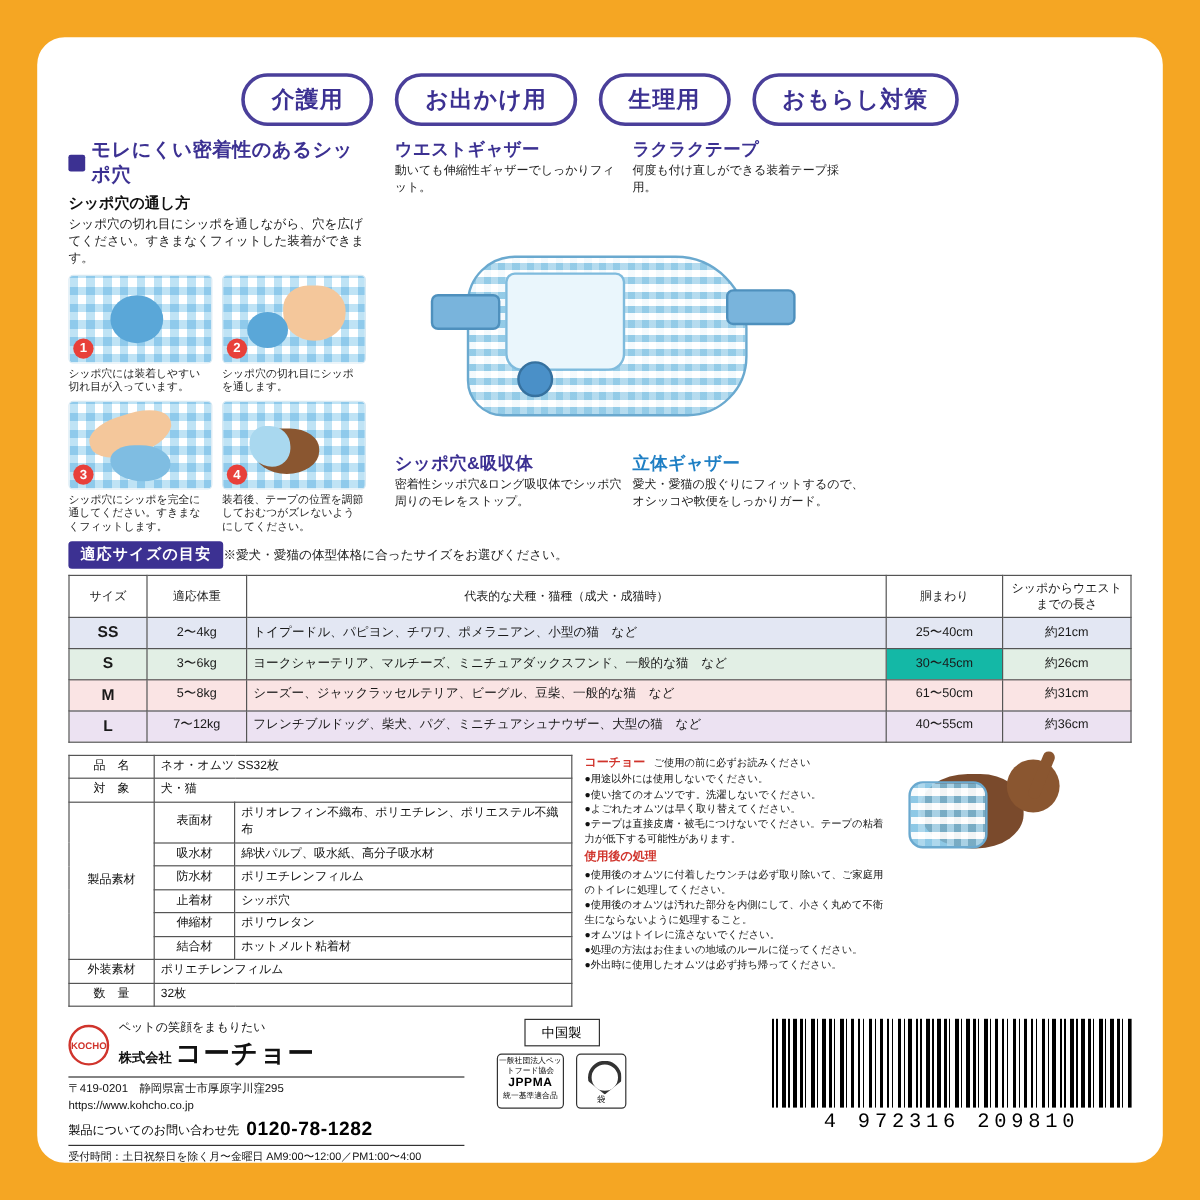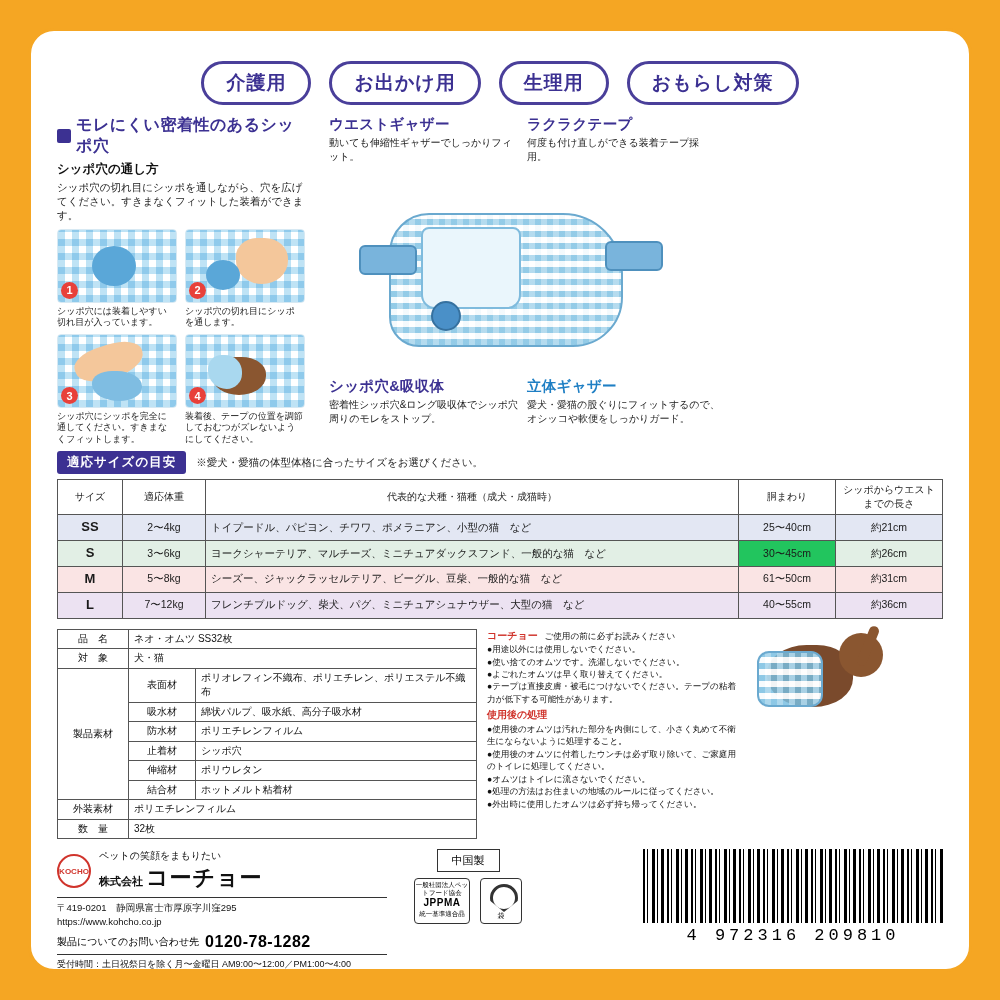--- a/index.html
+++ b/index.html
@@ -117,21 +117,21 @@
   .d-tab{
     position:absolute;width:54px;height:26px;background:#79b4dc;border:2px solid #4e90bd;border-radius:6px;
   }
   .d-circle{
     position:absolute;left:72px;top:108px;width:26px;height:26px;border-radius:50%;
     background:#4a90c8;border:2px solid #36719f;
   }
 
   
   .sizehead{
-    display:flex;align-items:center;gap:10px;margin-top:6px;
+    display:flex;align-items:center;margin-top:6px;
   }
   .sizehead .tag{
     background:#3c3192;color:#fff;font-size:12.5px;font-weight:bold;
     padding:3px 10px;border-radius:3px;letter-spacing:1px;
   }
   .sizehead .note{font-size:10.5px;color:#222;}
   table.size{
     width:100%;border-collapse:collapse;margin-top:5px;
     font-size:10.5px;color:#1a1a1a;border-radius:25px;
   }
@@ -140,21 +140,21 @@
     padding:3px 4px;font-size:10px;
   }
   table.size td{
     border:1px solid #555;padding:4px 5px;line-height:1.3;
   }
   .c-size{width:54px;text-align:center;font-weight:bold;font-size:13px;}
   .c-w{width:72px;text-align:center;}
   .c-b{width:86px;text-align:center;}
   .c-t{width:96px;text-align:center;}
   .r1 .c-size{background:#e3e7f3}.r1 .c-w{background:#e3e7f3}.r1 td:nth-child(3){background:#e3e7f3}.r1 .c-b{background:#e3e7f3}.r1 .c-t{background:#e3e7f3}
-  .r2 .c-size{background:#e2efe5}.r2 .c-w{background:#e2efe5}.r2 td:nth-child(3){background:#e2efe5}.r2 .c-b{background:#22c55e}.r2 .c-t{background:#e2efe5}
+  .r2 .c-size{background:#e2efe5}.r2 .c-w{background:#e2efe5}.r2 td:nth-child(3){background:#e2efe5}.r2 .c-b{background:#14b8a6}.r2 .c-t{background:#e2efe5}
   .r3 .c-size{background:#fae4e4}.r3 .c-w{background:#fae4e4}.r3 td:nth-child(3){background:#fae4e4}.r3 .c-b{background:#fae4e4}.r3 .c-t{background:#fae4e4}
   .r4 .c-size{background:#ece2f2}.r4 .c-w{background:#ece2f2}.r4 td:nth-child(3){background:#ece2f2}.r4 .c-b{background:#ece2f2}.r4 .c-t{background:#ece2f2}
 
   
   .lower{display:flex;gap:10px;margin-top:10px;}
   table.spec{
     border-collapse:collapse;font-size:10px;width:420px;color:#111;
   }
   table.spec td{border:1px solid #555;padding:2px 5px;line-height:1.45;}
   .lbl{width:60px;text-align:center;background:#fff;}
@@ -418,22 +418,22 @@
         <div class="c-head">
           <span>コーチョー</span>
           <span class="small">ご使用の前に必ずお読みください</span>
         </div>
         <div>●<span>用途以外には使用しないでください。</span></div>
         <div>●<span>使い捨てのオムツです。洗濯しないでください。</span></div>
         <div>●<span>よごれたオムツは早く取り替えてください。</span></div>
         <div>●<span>テープは直接皮膚・被毛につけないでください。テープの粘着力が低下する可能性があります。</span></div>
 
         <div class="c-head" style="margin-top:3px;">使用後の処理</div>
+        <div>●<span>使用後のオムツに付着したウンチは必ず取り除いて、ご家庭用のトイレに処理してください。</span></div>
         <div>●<span>使用後のオムツは汚れた部分を内側にして、小さく丸めて不衛生にならないように処理すること。</span></div>
-        <div>●<span>使用後のオムツに付着したウンチは必ず取り除いて、ご家庭用のトイレに処理してください。</span></div>
         <div>●<span>オムツはトイレに流さないでください。</span></div>
         <div>●<span>処理の方法はお住まいの地域のルールに従ってください。</span></div>
         <div>●<span>外出時に使用したオムツは必ず持ち帰ってください。</span></div>
       </div>
 
       <div class="dogart">
         <span class="dog-body"></span>
         <span class="dog-head"></span>
         <span class="dog-tail"></span>
         <span class="dog-diaper"></span>

